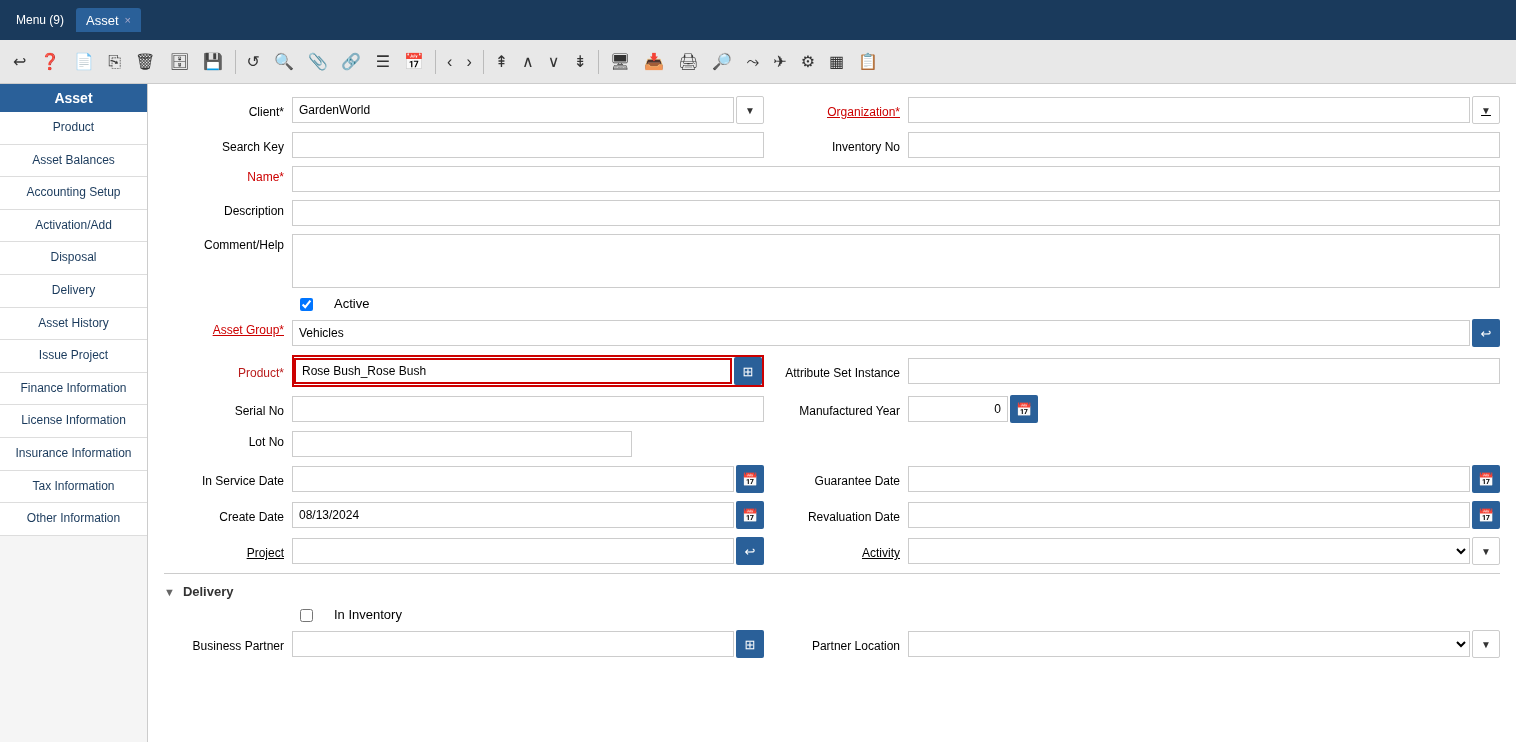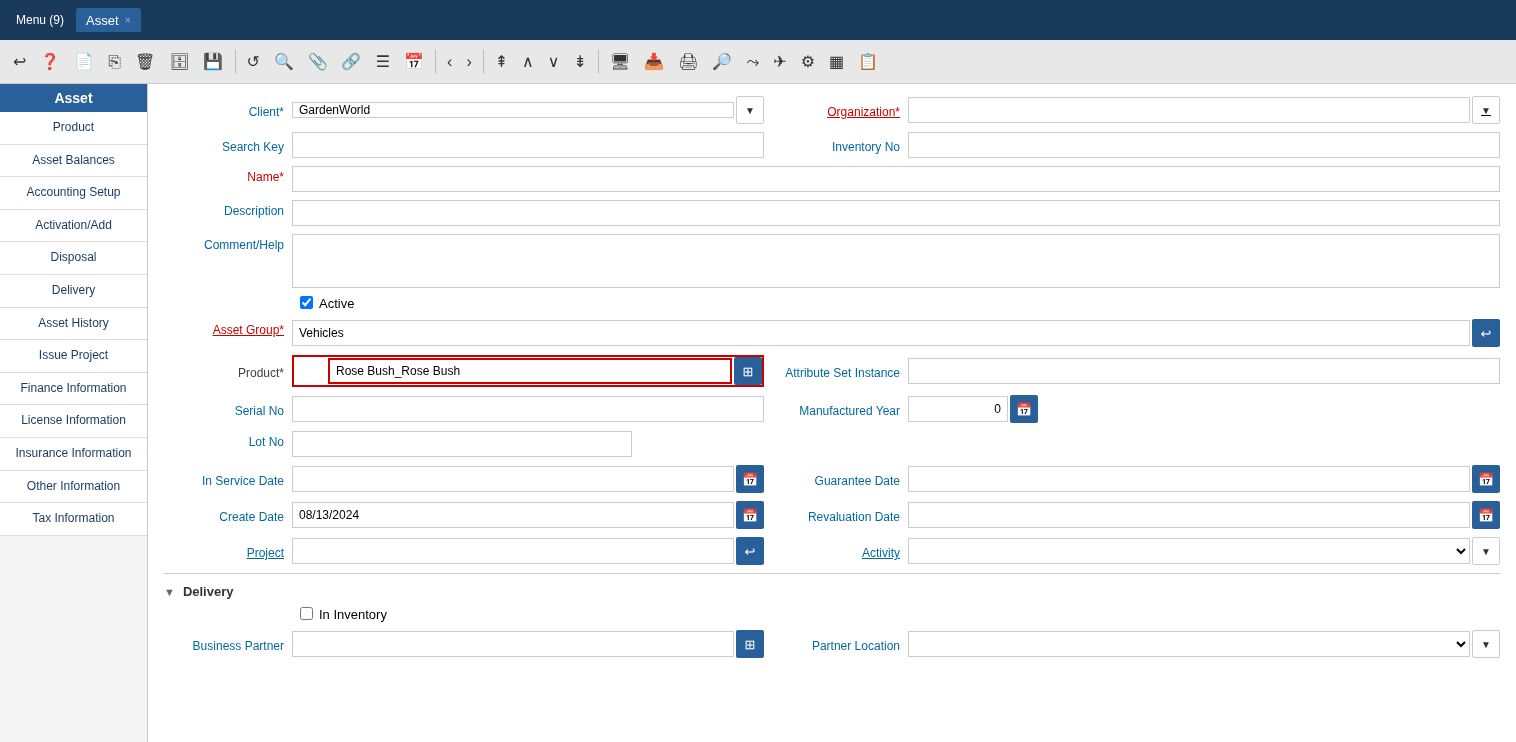--- a/index.html
+++ b/index.html
@@ -116,21 +116,21 @@
     .form-row {
       display: flex;
       align-items: flex-start;
       margin-bottom: 8px;
       gap: 8px;
     }
     .form-label {
       min-width: 120px;
       text-align: right;
       padding-top: 4px;
-      color: #0369a1;
+      color: #000000;
       font-size: 12px;
       flex-shrink: 0;
     }
     .form-label.required { color: #cc0000; }
 
     .field-with-btn {
       display: flex;
       align-items: center;
       flex: 1;
       gap: 2px;
@@ -173,30 +173,29 @@
     .two-col-row .col .form-label {
       min-width: 120px;
     }
 
     
     .product-field-highlighted input {
       border: 2px solid #cc0000 !important;
     }
     .product-field-highlighted {
       border: 2px solid #cc0000;
-      padding-left: 34px;
     }
 
     
     .checkbox-row {
       display: flex;
-      align-items: flex-start;
+      align-items: flex-end;
       margin-bottom: 8px;
       margin-left: 136px;
-      gap: 6px;
+      gap: 21px;
     }
 
     
     .section-divider {
       display: flex;
       align-items: center;
       gap: 8px;
       margin: 10px 0 8px 0;
       font-weight: bold;
       font-size: 13px;
@@ -273,31 +272,31 @@
     <div class="sidebar-item">Asset Balances</div>
     <div class="sidebar-item">Accounting Setup</div>
     <div class="sidebar-item">Activation/Add</div>
     <div class="sidebar-item">Disposal</div>
     <div class="sidebar-item italic">Delivery</div>
     <div class="sidebar-item italic">Asset History</div>
     <div class="sidebar-item">Issue Project</div>
     <div class="sidebar-item">Finance Information</div>
     <div class="sidebar-item">License Information</div>
     <div class="sidebar-item">Insurance Information</div>
+    <div class="sidebar-item">Tax Information</div>
     <div class="sidebar-item">Other Information</div>
-    <div class="sidebar-item">Tax Information</div>
   </div>
 
   <div class="content-area">
 
     <div class="two-col-row">
       <div class="col">
         <span class="form-label">Client*</span>
         <div class="field-with-btn">
-          <input type="text" value="GardenWorld" style="flex: 1 1 0%; height: 16px; border: 1px solid rgb(204, 204, 204); padding: 2px 6px; font-size: 12px;">
+          <input type="text" value="GardenWorld" style="flex: 1 1 0%; height: 26px; border: 1px solid rgb(204, 204, 204); padding: 2px 6px; font-size: 12px;">
           <button class="icon-btn" style="background:white; color:#333; border:1px solid #ccc; font-size:10px;">▼</button>
         </div>
       </div>
       <div class="col" style="flex:1.2;text-decoration:underline;">
         <span class="form-label" style="color:#cc0000; text-decoration:underline; cursor:pointer;">Organization*</span>
         <div class="field-with-btn">
           <input type="text" value="" style="flex: 1 1 0%; height: 26px; border: 1px solid rgb(204, 204, 204); padding: 2px 6px; font-size: 12px;">
           <button class="icon-btn" style="background:white; color:#333; border:1px solid #ccc; font-size:10px;">▼</button>
         </div>
       </div>
@@ -337,21 +336,21 @@
     <div class="form-row">
       <span class="form-label required" style="text-decoration:underline; cursor:pointer;">Asset Group*</span>
       <div class="field-with-btn">
         <input type="text" value="Vehicles" style="flex: 1 1 0%; height: 26px; border: 1px solid rgb(204, 204, 204); padding: 2px 6px; font-size: 12px;">
         <button class="icon-btn">↩</button>
       </div>
     </div>
 
     <div class="two-col-row">
       <div class="col">
-        <span class="form-label" style="color:#404040;">Product*</span>
+        <span class="form-label" style="color:#b91c1c;">Product*</span>
         <div class="field-with-btn product-field-highlighted" style="border:2px solid #cc0000; flex:1; display:flex; align-items:center; gap:2px;">
           <input type="text" value="Rose Bush_Rose Bush" style="flex: 1 1 0%; height: 26px; border: none; padding: 2px 6px; font-size: 12px; outline: none;">
           <button class="icon-btn">⊞</button>
         </div>
       </div>
       <div class="col" style="flex:1.2;">
         <span class="form-label">Attribute Set Instance</span>
         <input type="text" style="flex: 1 1 0%; height: 26px; border: 1px solid rgb(204, 204, 204); padding: 2px 6px; font-size: 12px; width: 100%;">
       </div>
     </div>

